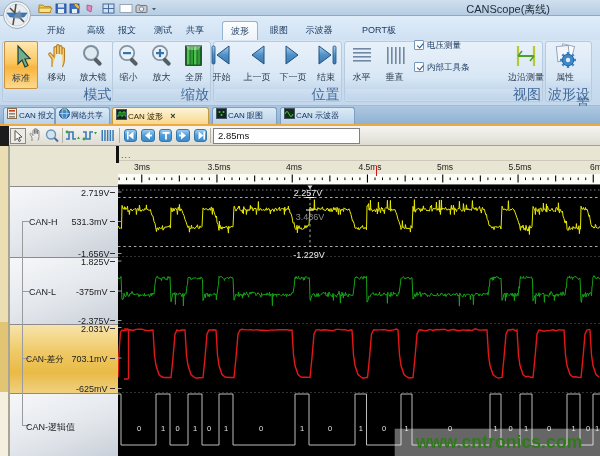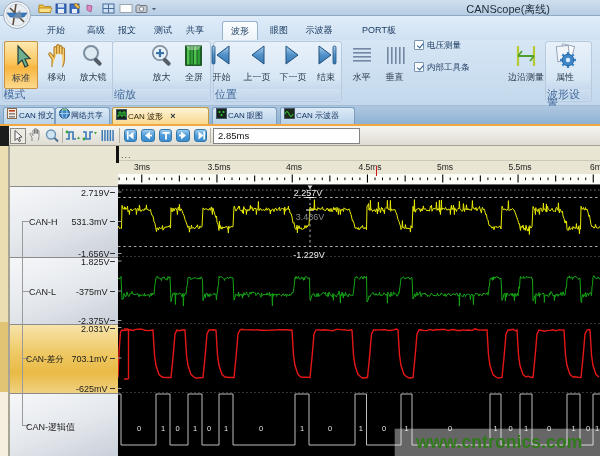--- a/index.html
+++ b/index.html
@@ -7,21 +7,21 @@
 
 #title{left:0;top:0;width:600px;height:16px;background:linear-gradient(#cfdfef,#b7cde3);border-bottom:1px solid #8fa9c4}
 #title .t{position:absolute;right:50px;top:2px;font-size:11px;color:#1d2b3a}
 
 #tabrow{left:0;top:16px;width:600px;height:24px;background:linear-gradient(#dfecf9,#cfe1f3)}
 .rtab{position:absolute;top:5px;height:19px;line-height:18px;font-size:9px;color:#16365c;text-align:center}
 .rtab.sel{background:linear-gradient(#fbfdfe,#edf3fa);border:1px solid #97b3cf;border-bottom:none;border-radius:3px 3px 0 0;color:#16365c}
 
 #ribbon{left:0;top:40px;width:600px;height:66px;background:linear-gradient(#d6e6f5,#c3d8ec);border-bottom:1px solid #a3bbd3}
 .grp{position:absolute;top:1px;height:61px;border:1px solid #b7cade;border-radius:3px;background:linear-gradient(#e8f1fa 0%,#d8e7f5 60%,#c7daed 78%,#cbdeef 100%)}
-.gcap{position:absolute;left:1px;right:1px;bottom:1px;height:11px;line-height:10px;text-align:left;font-size:11px;color:#42699a;background:linear-gradient(#cfe0f1,#c0d5ea);border-radius:0 0 3px 3px}
+.gcap{position:absolute;left:1px;right:1px;bottom:1px;height:11px;line-height:10px;text-align:right;font-size:14px;color:#42699a;background:linear-gradient(#cfe0f1,#c0d5ea);border-radius:0 0 3px 3px}
 .btn{position:absolute;top:1px;height:48px;text-align:center}
 .btn .ic{margin:2px auto 0;width:26px;height:26px;position:relative}
 .btn .tx{font-size:9px;color:#2b3a4d;margin-top:2px;white-space:nowrap}
 .btn.sel{background:linear-gradient(#ffe8b0 0%,#fbc75f 45%,#f8b540 55%,#fcd98c 100%);border:1px solid #c89243;border-radius:2px}
 .cbrow{position:absolute;font-size:8.5px;color:#1d3a5f;white-space:nowrap}
 .cb{display:inline-block;width:10px;height:10px;background:#fdfdfd;border:1px solid #7795b5;border-radius:1px;vertical-align:-2px;margin-right:3px;position:relative}
 .cb:after{content:"";position:absolute;left:1.5px;top:2px;width:5px;height:2.5px;border-left:1.6px solid #2d5d8e;border-bottom:1.6px solid #2d5d8e;transform:rotate(-50deg)}
 
 #docbar{left:0;top:106px;width:600px;height:18px;background:linear-gradient(#aec7e0,#8fb2d3)}
 .dtab{position:absolute;top:1px;height:17px;border:1px solid #7e9fc2;border-bottom:none;border-radius:3px 3px 0 0;background:linear-gradient(#dcebf7,#b9d2e8);font-size:8px;color:#10305e;line-height:16px;white-space:nowrap;overflow:hidden}
@@ -106,20 +106,23 @@
     <div class="abs" id="ribbon">
       <div class="grp" style="left:1.5px;width:112px">
         <div class="gcap" style="">模式</div>
       </div>
       <div class="grp" style="left:112px;width:99px">
         <div class="gcap" style="">缩放</div>
       </div>
       <div class="grp" style="left:213px;width:128.5px">
         <div class="gcap" style="">位置</div>
       </div>
+      <div class="grp" style="left:343.5px;width:199.5px">
+        <div class="gcap" style="text-indent:38px;">视图</div>
+      </div>
       <div class="grp" style="left:545px;width:47px">
         <div class="gcap" style="">波形设置</div>
       </div>
       <div class="btn sel" style="left:4px;width:34px">
         <div class="ic">
           <svg width="26" height="26" style="position:absolute;left:50%;margin-left:-13px;top:0">
             <path d="M10,2 L10,20 L14,16 L17,23 L20,21.5 L17,15 L22,14.5 Z" fill="#6fae8e" stroke="#23403a" stroke-width="1.2"></path>
           </svg>
         </div>
         <div class="tx">标准</div>
@@ -133,20 +136,30 @@
         </div>
         <div class="tx">放大镜</div>
       </div>
       <div class="btn" style="left:40px;width:33px">
         <div class="ic">
           <svg width="26" height="26" style="position:absolute;left:50%;margin-left:-13px;top:0">
             <path d="M8,24 v-8 l-3,-4 c-1,-1.5 1,-3 2,-1.5 l3,3.5 v-9 c0,-1.8 2.6,-1.8 2.6,0 v6 m0,0 v-8 c0,-1.8 2.7,-1.8 2.7,0 v8 m0,0 v-7 c0,-1.8 2.7,-1.8 2.7,0 v7.5 m0,0 v-5.5 c0,-1.6 2.5,-1.6 2.5,0 v10 c0,4 -2,8 -2,8" fill="#f9cf70" stroke="#b07d28" stroke-width="1.1"></path>
           </svg>
         </div>
         <div class="tx">移动</div>
+      </div>
+      <div class="btn" style="left:113px;width:31px">
+        <div class="ic">
+          <svg width="26" height="26" style="position:absolute;left:50%;margin-left:-13px;top:0">
+            <circle cx="11" cy="10" r="7.2" fill="#e8f1f7" stroke="#8494a4" stroke-width="1.8"></circle>
+            <rect x="7" y="9" width="8" height="2.2" fill="#3a72aa"></rect>
+            <rect x="16" y="14.2" width="9" height="4" rx="1.6" transform="rotate(45 16 14.2)" fill="#555d66"></rect>
+          </svg>
+        </div>
+        <div class="tx">缩小</div>
       </div>
       <div class="btn" style="left:146px;width:31px">
         <div class="ic">
           <svg width="26" height="26" style="position:absolute;left:50%;margin-left:-13px;top:0">
             <circle cx="11" cy="10" r="7.2" fill="#e8f1f7" stroke="#8494a4" stroke-width="1.8"></circle>
             <rect x="7" y="9" width="8" height="2.2" fill="#3a72aa"></rect>
             <rect x="9.9" y="6.1" width="2.2" height="8" fill="#3a72aa"></rect>
             <rect x="16" y="14.2" width="9" height="4" rx="1.6" transform="rotate(45 16 14.2)" fill="#555d66"></rect>
           </svg>
         </div>

